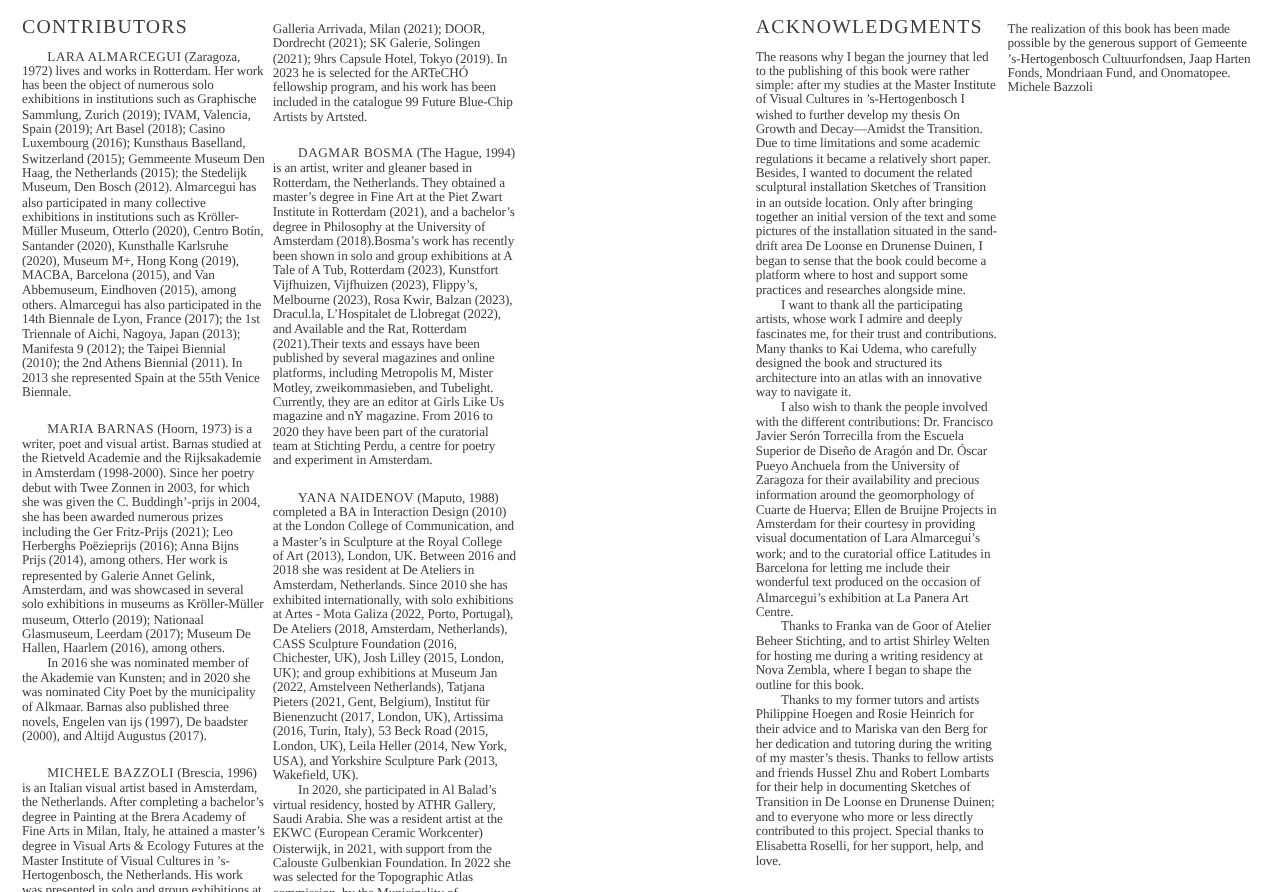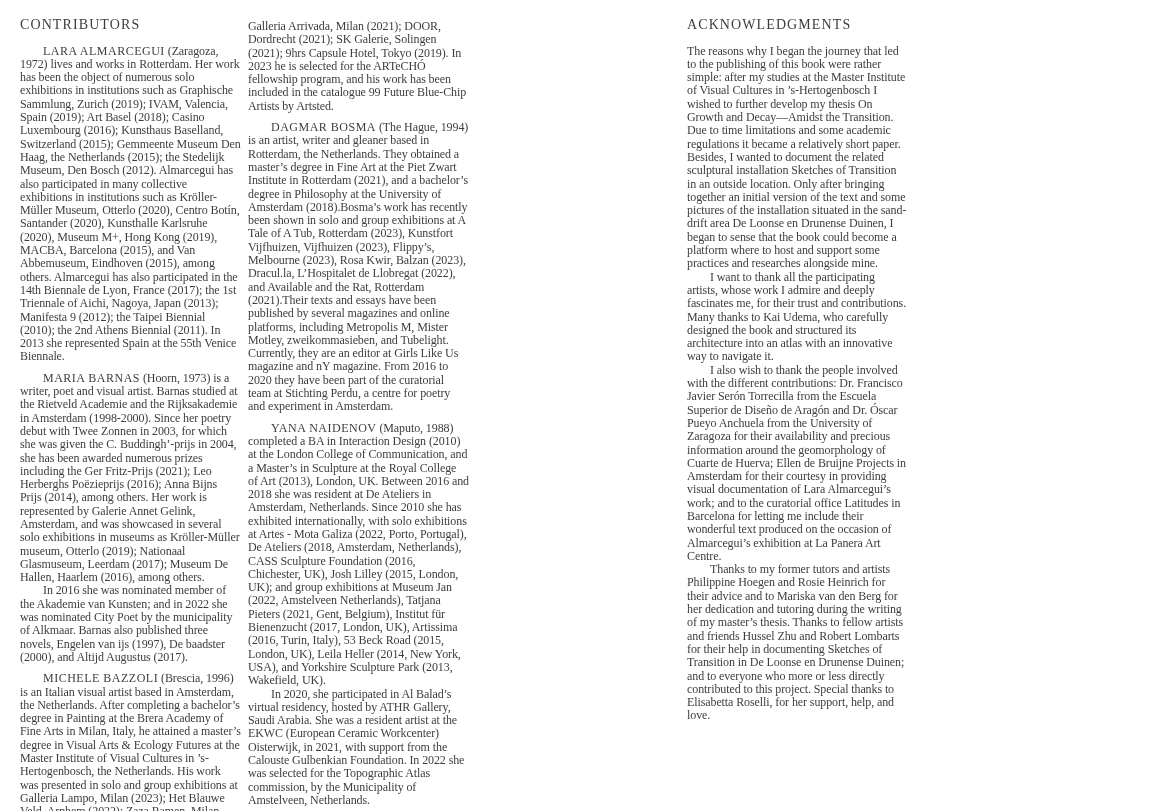--- a/index.html
+++ b/index.html
@@ -18,61 +18,68 @@
     font-size: 12px;
     line-height: 13.3px;
     letter-spacing: -0.1px;
     text-align: left;
   }
   #col1 { left: 20px;  top: 18px; width: 221px; }
   #col2 { left: 248px; top: 20px; width: 221px; }
   #col3 { left: 687px; top: 18px; width: 221px; }
   #col4 { left: 916px; top: 20px; width: 224px; }
   h2.heading {
-    font-size: 14px;
+    font-size: 18px;
     font-weight: normal;
     letter-spacing: 1.1px;
     line-height: 13.3px;
     margin: 0 0 13.3px 0;
   }
   p.para { margin: 0; }
-  p.gap  { margin-top: 8px; }
+  p.gap  { margin-top: 20px; }
   p.ind  { text-indent: 23px; }
   .it { }
   .tracked { letter-spacing: 0.5px; text-align: center; }
   .sig { margin-top: 13.3px; }
 </style>
 </head>
 <body>
 
 <div class="spread">
 
   <div class="col" id="col1">
     <h2 class="heading">CONTRIBUTORS</h2>
     <div>
         <p class="para ind"><span class="tracked">LARA ALMARCEGUI</span><span> (Zaragoza, 1972) lives and works in Rotterdam. Her work has been the object of numerous solo exhibitions in institutions such as Graphische Sammlung, Zurich (2019); IVAM, Valencia, Spain (2019); Art Basel (2018); Casino Luxembourg (2016); Kunsthaus Baselland, Switzerland (2015); Gemmeente Museum Den Haag, the Netherlands (2015); the Stedelijk Museum, Den Bosch (2012). Almarcegui has also participated in many collective exhibitions in institutions such as Kröller-Müller Museum, Otterlo (2020), Centro Botín, Santander (2020), Kunsthalle Karlsruhe (2020), Museum M+, Hong Kong (2019), MACBA, Barcelona (2015), and Van Abbemuseum, Eindhoven (2015), among others. Almarcegui has also participated in the 14th Biennale de Lyon, France (2017); the 1st Triennale of Aichi, Nagoya, Japan (2013); Manifesta 9 (2012); the Taipei Biennial (2010); the 2nd Athens Biennial (2011). In 2013 she represented Spain at the 55th Venice Biennale.</span></p>
         <p class="para ind gap"><span class="tracked">MARIA BARNAS</span><span> (Hoorn, 1973) is a writer, poet and visual artist. Barnas studied at the Rietveld Academie and the Rijksakademie in Amsterdam (1998-2000). Since her poetry debut with Twee Zonnen in 2003, for which she was given the C. Buddingh’-prijs in 2004, she has been awarded numerous prizes including the Ger Fritz-Prijs (2021); Leo Herberghs Poëzieprijs (2016); Anna Bijns Prijs (2014), among others. Her work is represented by Galerie Annet Gelink, Amsterdam, and was showcased in several solo exhibitions in museums as Kröller-Müller museum, Otterlo (2019); Nationaal Glasmuseum, Leerdam (2017); Museum De Hallen, Haarlem (2016), among others.</span></p>
-        <p class="para ind"><span>In 2016 she was nominated member of the Akademie van Kunsten; and in 2022 she was nominated City Poet by the municipality of Alkmaar. Barnas also published three novels, Engelen van ijs (1997), De baadster (2000), and Altijd Augustus (2017).</span></p>
+        <p class="para ind"><span>In 2016 she was nominated member of the Akademie van Kunsten; and in 2020 she was nominated City Poet by the municipality of Alkmaar. Barnas also published three novels, Engelen van ijs (1997), De baadster (2000), and Altijd Augustus (2017).</span></p>
         <p class="para ind gap"><span class="tracked">MICHELE BAZZOLI</span><span> (Brescia, 1996) is an Italian visual artist based in Amsterdam, the Netherlands. After completing a bachelor’s degree in Painting at the Brera Academy of Fine Arts in Milan, Italy, he attained a master’s degree in Visual Arts &amp; Ecology Futures at the Master Institute of Visual Cultures in ’s-Hertogenbosch, the Netherlands. His work was presented in solo and group exhibitions at Galleria Lampo, Milan (2023); Het Blauwe Veld, Arnhem (2022); Zaza Ramen, Milan (2022);</span></p>
       </div>
   </div>
 
   <div class="col" id="col2">
     <div>
         <p class="para"><span>Galleria Arrivada, Milan (2021); DOOR, Dordrecht (2021); SK Galerie, Solingen (2021); 9hrs Capsule Hotel, Tokyo (2019). In 2023 he is selected for the ARTeCHÓ fellowship program, and his work has been included in the catalogue 99 Future Blue-Chip Artists by Artsted.</span></p>
         <p class="para ind gap"><span class="tracked">DAGMAR BOSMA</span><span> (The Hague, 1994) is an artist, writer and gleaner based in Rotterdam, the Netherlands. They obtained a master’s degree in Fine Art at the Piet Zwart Institute in Rotterdam (2021), and a bachelor’s degree in Philosophy at the University of Amsterdam (2018).Bosma’s work has recently been shown in solo and group exhibitions at A Tale of A Tub, Rotterdam (2023), Kunstfort Vijfhuizen, Vijfhuizen (2023), Flippy’s, Melbourne (2023), Rosa Kwir, Balzan (2023), Dracul.la, L’Hospitalet de Llobregat (2022), and Available and the Rat, Rotterdam (2021).Their texts and essays have been published by several magazines and online platforms, including Metropolis M, Mister Motley, zweikommasieben, and Tubelight. Currently, they are an editor at Girls Like Us magazine and nY magazine. From 2016 to 2020 they have been part of the curatorial team at Stichting Perdu, a centre for poetry and experiment in Amsterdam.</span></p>
         <p class="para ind gap"><span class="tracked">YANA NAIDENOV</span><span> (Maputo, 1988) completed a BA in Interaction Design (2010) at the London College of Communication, and a Master’s in Sculpture at the Royal College of Art (2013), London, UK. Between 2016 and 2018 she was resident at De Ateliers in Amsterdam, Netherlands. Since 2010 she has exhibited internationally, with solo exhibitions at Artes - Mota Galiza (2022, Porto, Portugal), De Ateliers (2018, Amsterdam, Netherlands), CASS Sculpture Foundation (2016, Chichester, UK), Josh Lilley (2015, London, UK); and group exhibitions at Museum Jan (2022, Amstelveen Netherlands), Tatjana Pieters (2021, Gent, Belgium), Institut für Bienenzucht (2017, London, UK), Artissima (2016, Turin, Italy), 53 Beck Road (2015, London, UK), Leila Heller (2014, New York, USA), and Yorkshire Sculpture Park (2013, Wakefield, UK).</span></p>
         <p class="para ind"><span>In 2020, she participated in Al Balad’s virtual residency, hosted by ATHR Gallery, Saudi Arabia. She was a resident artist at the EKWC (European Ceramic Workcenter) Oisterwijk, in 2021, with support from the Calouste Gulbenkian Foundation. In 2022 she was selected for the Topographic Atlas commission, by the Municipality of Amstelveen, Netherlands.</span></p>
       </div>
   </div>
 
   <div class="col" id="col3">
     <h2 class="heading">ACKNOWLEDGMENTS</h2>
     <div>
         <p class="para"><span>The reasons why I began the journey that led to the publishing of this book were rather simple: after my studies at the Master Institute of Visual Cultures in ’s-Hertogenbosch I wished to further develop my thesis </span><span class="it">On Growth and Decay—Amidst the Transition</span><span>. Due to time limitations and some academic regulations it became a relatively short paper. Besides, I wanted to document the related sculptural installation </span><span class="it">Sketches of Transition</span><span> in an outside location. Only after bringing together an initial version of the text and some pictures of the installation situated in the sand-drift area De Loonse en Drunense Duinen, I began to sense that the book could become a platform where to host and support some practices and researches alongside mine.</span></p>
         <p class="para ind"><span>I want to thank all the participating artists, whose work I admire and deeply fascinates me, for their trust and contributions. Many thanks to Kai Udema, who carefully designed the book and structured its architecture into an atlas with an innovative way to navigate it.</span></p>
         <p class="para ind"><span>I also wish to thank the people involved with the different contributions: Dr. Francisco Javier Serón Torrecilla from the Escuela Superior de Diseño de Aragón and Dr. Óscar Pueyo Anchuela from the University of Zaragoza for their availability and precious information around the geomorphology of Cuarte de Huerva; Ellen de Bruijne Projects in Amsterdam for their courtesy in providing visual documentation of Lara Almarcegui’s work; and to the curatorial office Latitudes in Barcelona for letting me include their wonderful text produced on the occasion of Almarcegui’s exhibition at La Panera Art Centre.</span></p>
+        <p class="para ind"><span>Thanks to Franka van de Goor of Atelier Beheer Stichting, and to artist Shirley Welten for hosting me during a writing residency at Nova Zembla, where I began to shape the outline for this book.</span></p>
         <p class="para ind"><span>Thanks to my former tutors and artists Philippine Hoegen and Rosie Heinrich for their advice and to Mariska van den Berg for her dedication and tutoring during the writing of my master’s thesis. Thanks to fellow artists and friends Hussel Zhu and Robert Lombarts for their help in documenting </span><span class="it">Sketches of Transition</span><span> in De Loonse en Drunense Duinen; and to everyone who more or less directly contributed to this project. Special thanks to Elisabetta Roselli, for her support, help, and love.</span></p>
       </div>
   </div>
 
+  <div class="col" id="col4">
+    <div>
+        <p class="para"><span>The realization of this book has been made possible by the generous support of Gemeente ’s-Hertogenbosch Cultuurfondsen, Jaap Harten Fonds, Mondriaan Fund, and Onomatopee.</span></p>
+      </div>
+    <p class="para sig">Michele Bazzoli</p>
+  </div>
 
 </div>
 
 </body></html>

